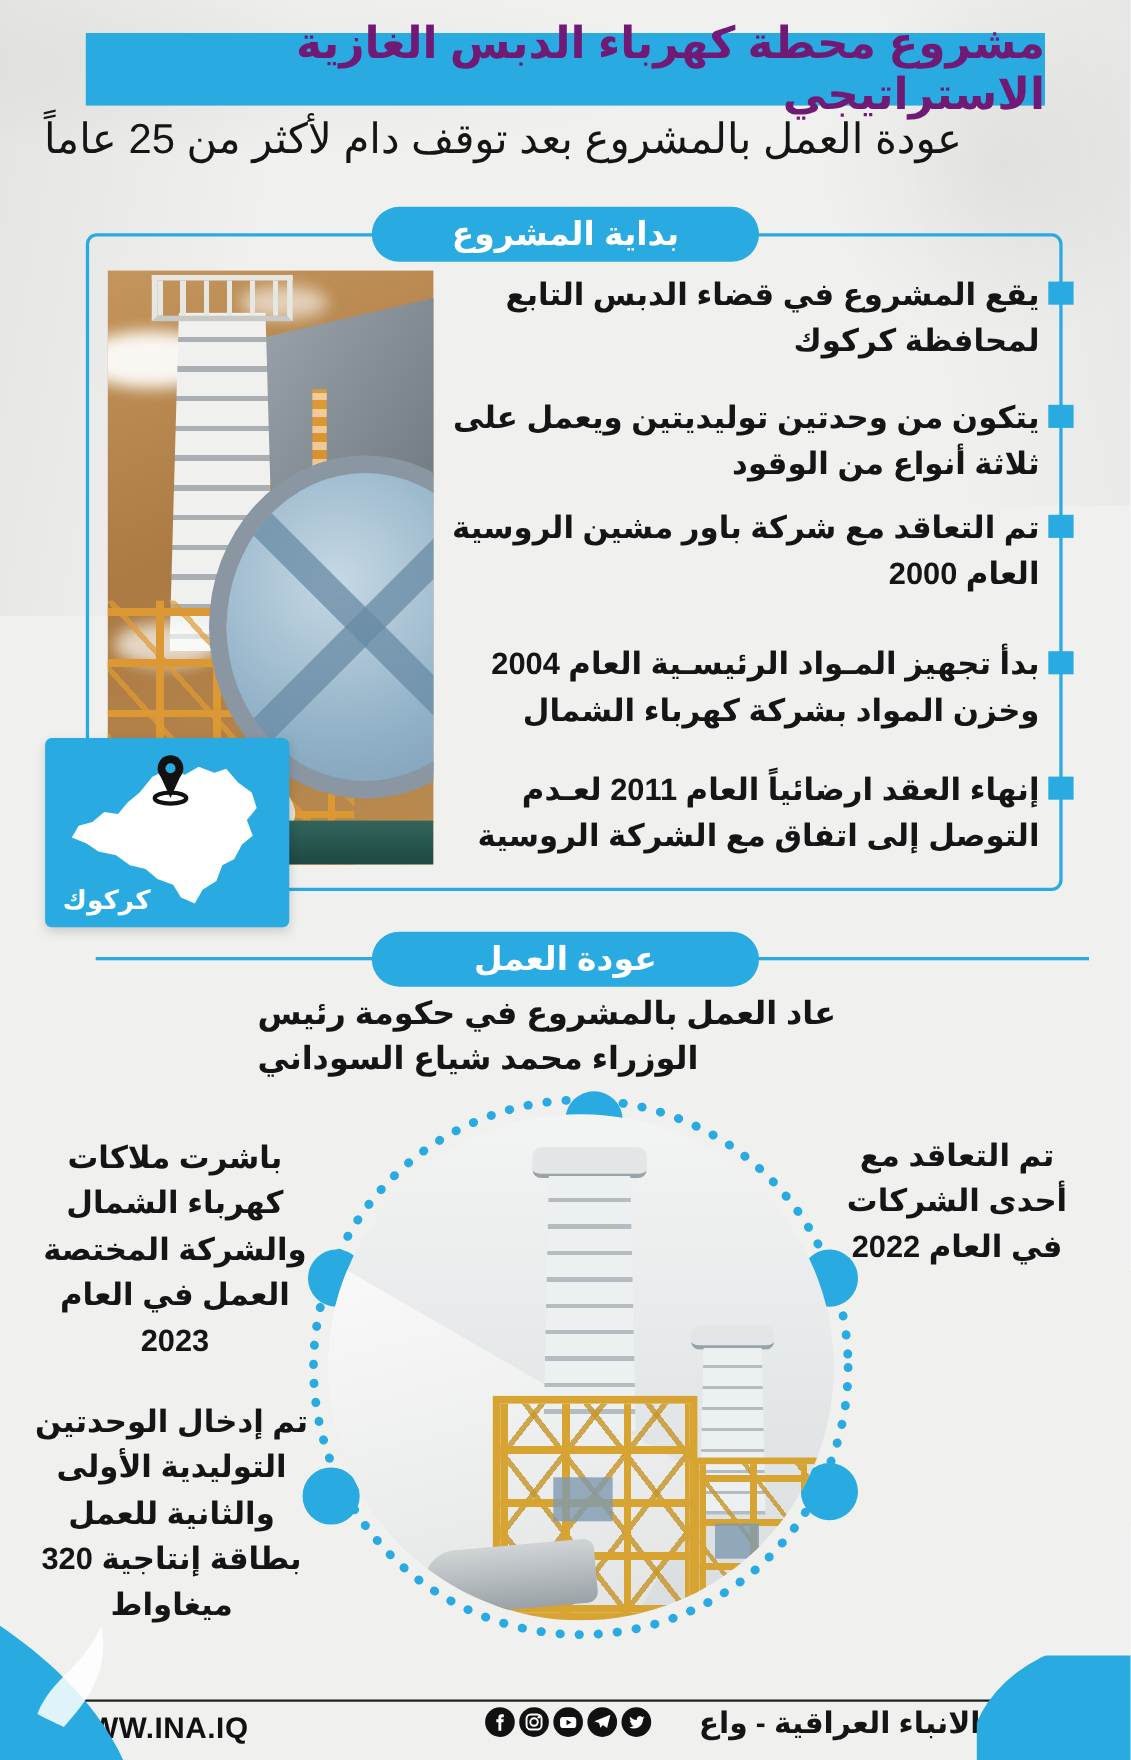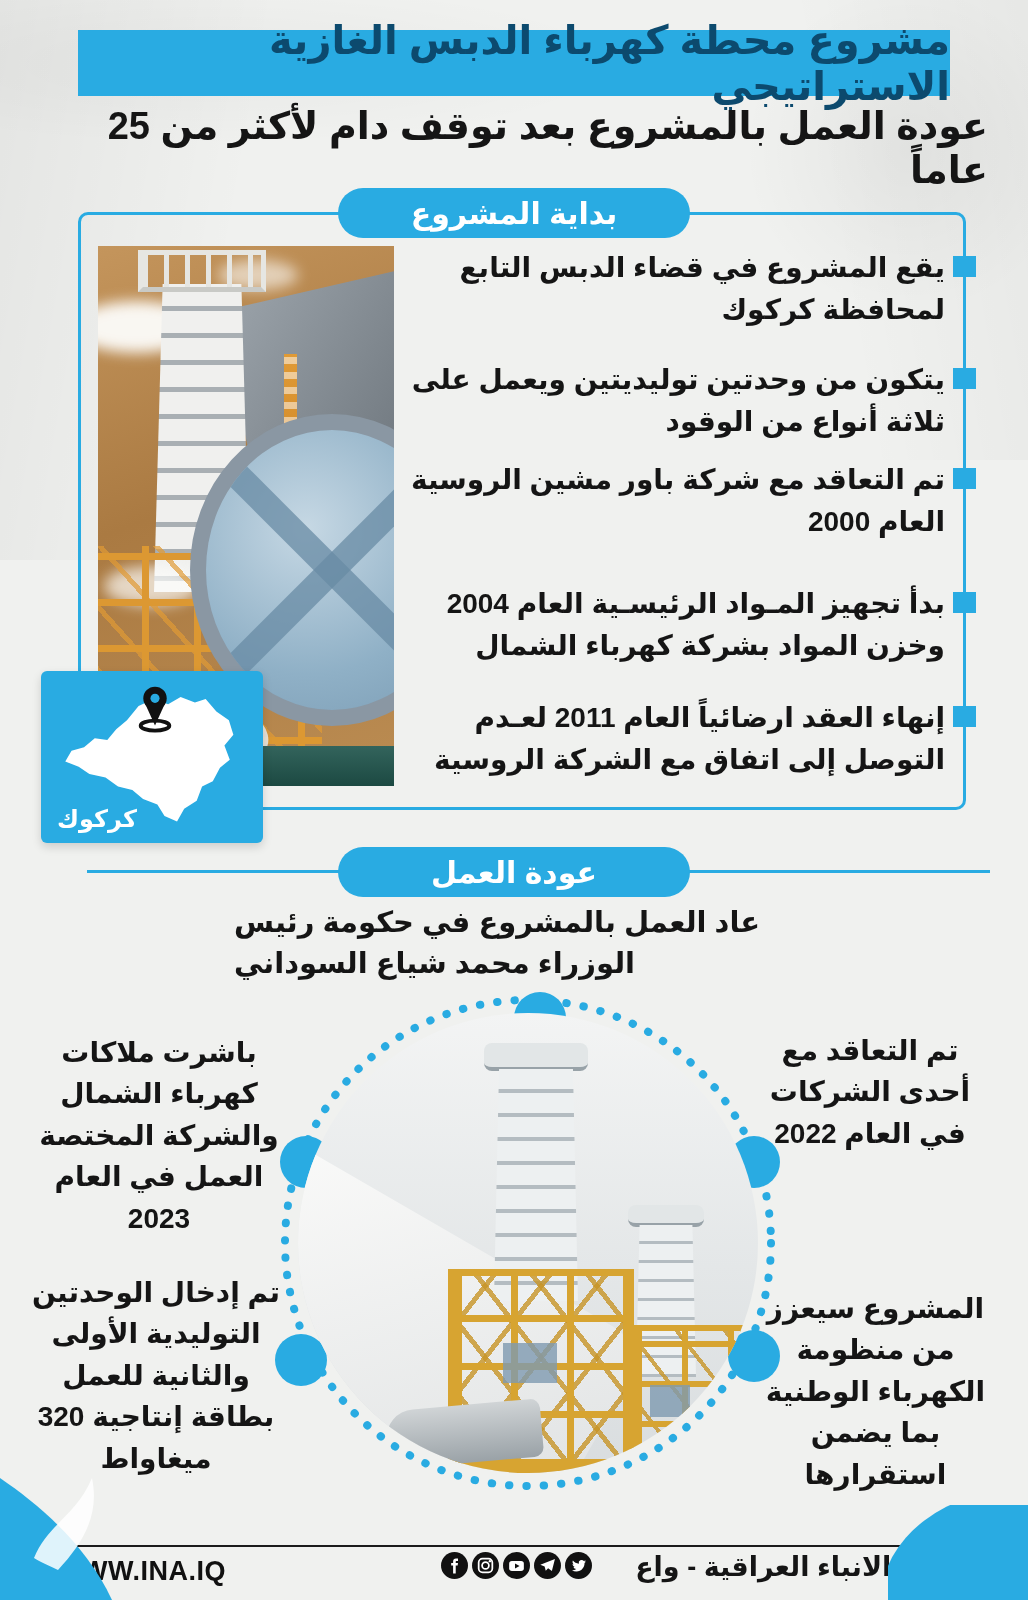--- a/index.html
+++ b/index.html
@@ -14,24 +14,24 @@
          background:radial-gradient(circle at 65% 50%, rgba(0,0,0,.05), transparent 62%); }
   .wm2 { left:0; top:950; width:300px; height:560px;
          background:linear-gradient(100deg, rgba(0,0,0,.05), transparent 70%); }
   .wm3 { right:0; top:1050; width:260px; height:460px;
          background:linear-gradient(260deg, rgba(0,0,0,.04), transparent 70%); }
   .wm4 { left:180; top:860; width:700px; height:160px;
          background:radial-gradient(ellipse at 30% 40%, rgba(0,0,0,.035), transparent 60%); }
 
   
   .title-banner { position:absolute; left:78px; right:78px; top:30px; height:66px;
-    background:#29abe2; color:#0c4a6e; display:flex; align-items:center; justify-content:center;
+    background:#29abe2; color:#701a75; display:flex; align-items:center; justify-content:center;
     font-size:40px; font-weight:bold; }
-  .subtitle { position:absolute; left:40px; right:40px; top:104px; text-align:right;
-    color:#151515; font-size:38px; font-weight:bold; }
+  .subtitle { position:absolute; left:40px; right:40px; top:104px; text-align:left;
+    color:#151515; font-size:38px; font-weight:normal; }
 
   
   .pill { position:absolute; left:50%; transform:translateX(-50%); width:352px; height:50px;
     background:#29abe2; border-radius:26px; color:#fff; font-size:30px; font-weight:bold;
     display:flex; align-items:center; justify-content:center; z-index:6; }
 
   
   .start-box { position:absolute; left:78px; top:212px; width:888px; height:598px;
     border:3px solid #29abe2; border-radius:10px; }
   .pill-start { top:188px; }
@@ -253,21 +253,20 @@
     <div class="latticeA"></div>
     <div class="latticeB"></div>
     <div class="box2 bx1"></div>
     <div class="box2 bx2"></div>
     <div class="duct2"></div>
   </div>
 
   <div class="note note-rt">تم التعاقد مع أحدى الشركات في العام 2022</div>
   <div class="note note-lt">باشرت ملاكات كهرباء الشمال والشركة المختصة العمل في العام 2023</div>
   <div class="note note-lb">تم إدخال الوحدتين التوليدية الأولى والثانية للعمل بطاقة إنتاجية 320 ميغاواط</div>
-  <div class="note note-rb">المشروع سيعزز من منظومة الكهرباء الوطنية بما يضمن استقرارها</div>
 
   <div class="corner-br"></div>
   <svg class="corner-bl" viewBox="0 0 150 160">
     <path d="M0,38 C38,64 86,104 112,160 L0,160 Z" fill="#29abe2"></path>
     <path d="M34,118 C48,84 76,76 92,38 C100,76 82,104 58,130 C50,126 40,122 34,118 Z" fill="#ffffff" opacity="0.85"></path>
   </svg>
 
   <div class="divider"></div>
   <div class="website">WWW.INA.IQ</div>
 

